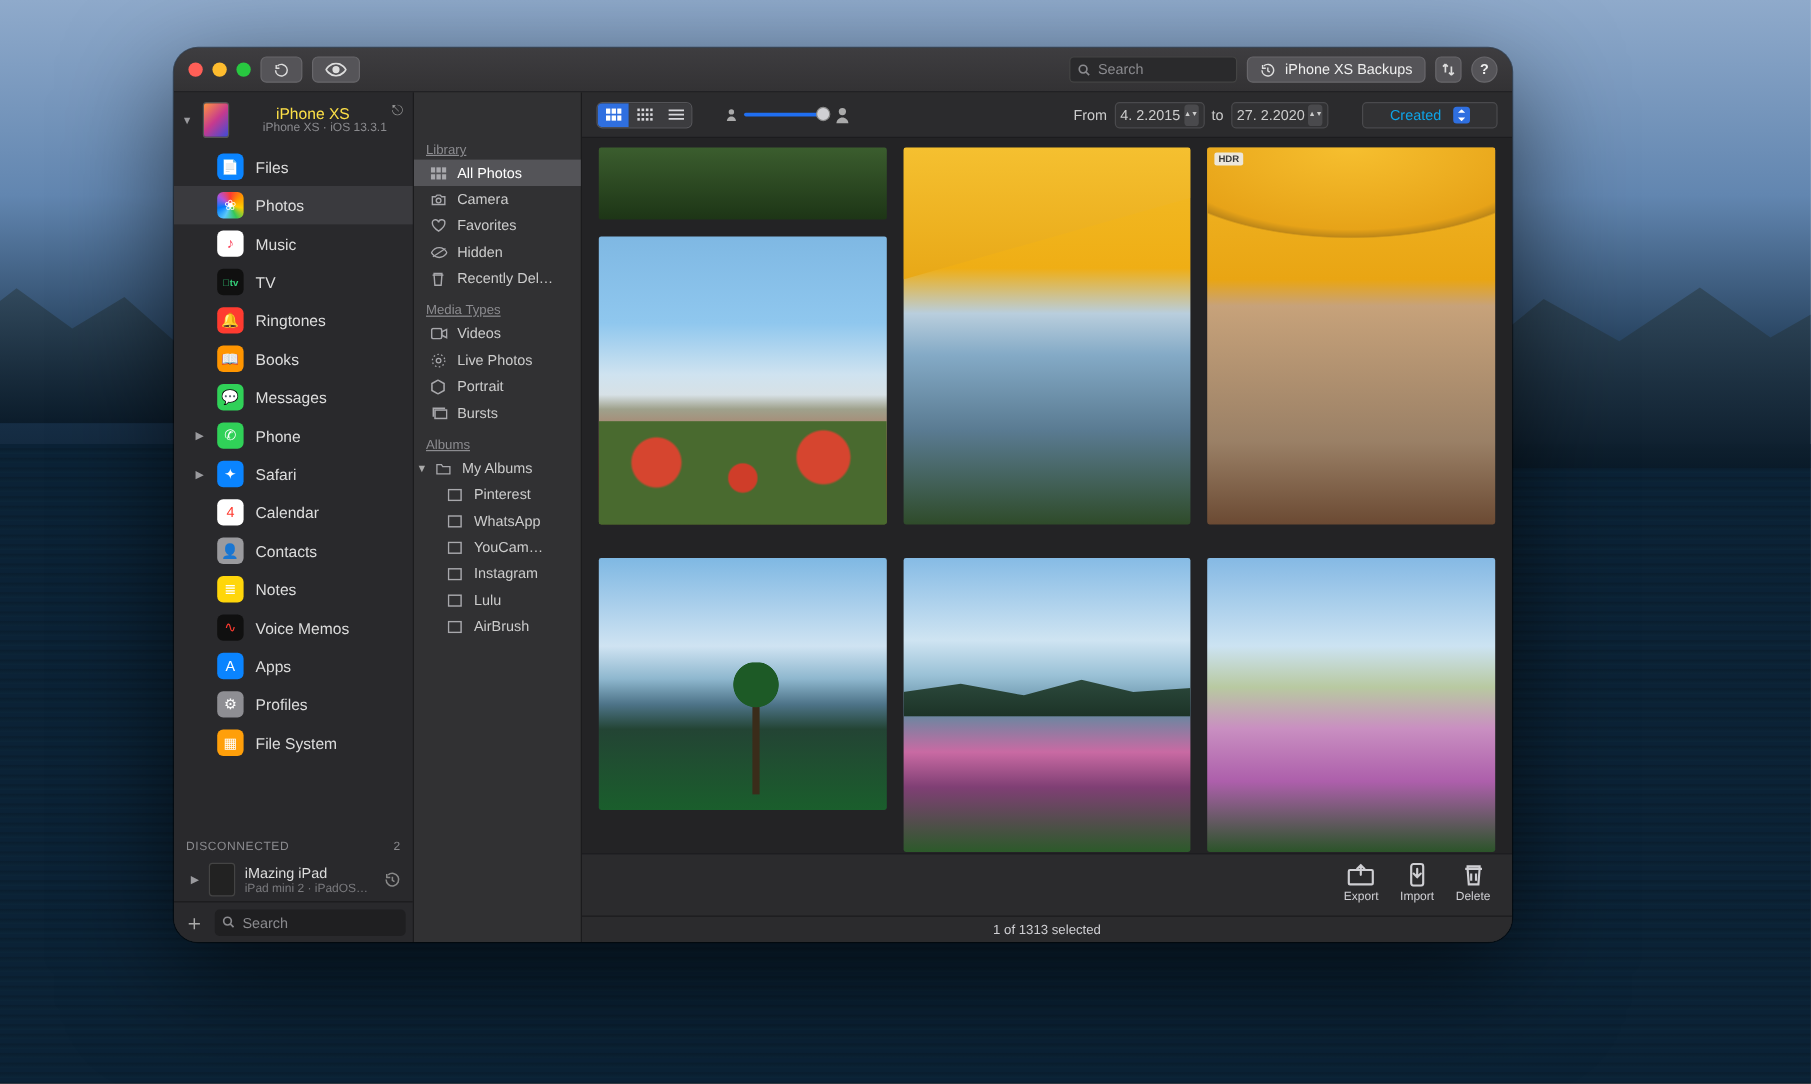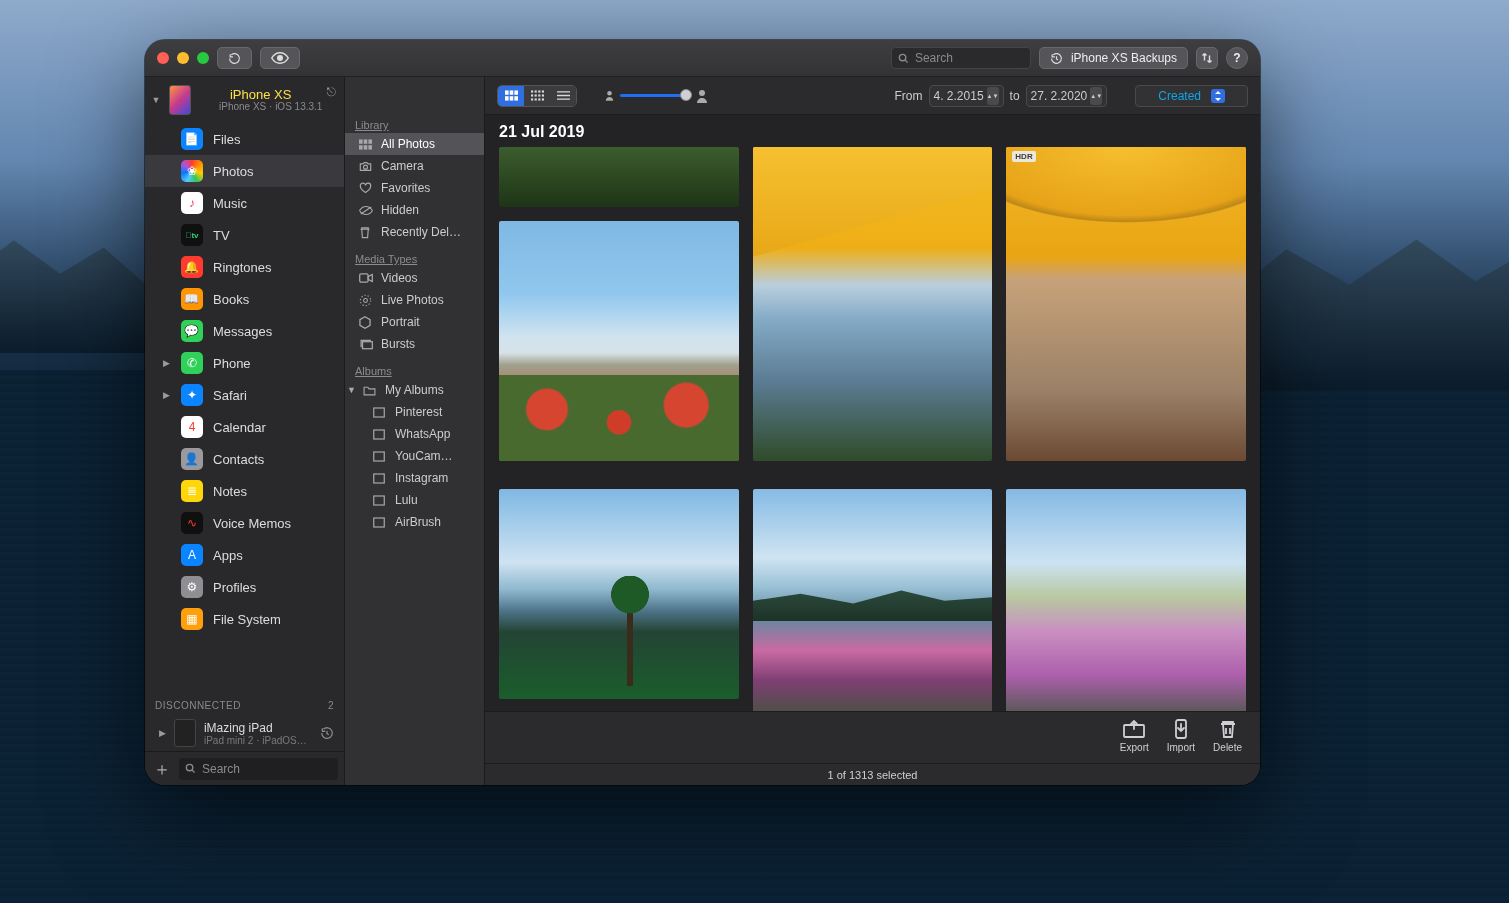--- a/index.html
+++ b/index.html
@@ -465,21 +465,20 @@
           <span>Created</span>
           <div class="ar">
             <svg width="8" height="10" viewBox="0 0 8 10" fill="#fff">
                 <path d="M4 0L7 3H1zM4 10L1 7h6z"></path>
               </svg>
           </div>
         </div>
       </div>
 
       <div class="grid-wrap">
-        <div class="date-head">21 Jul 2019</div>
         <div class="grid" style="grid-template-rows: 60px 254px 245px;">
           <div class="ph a" style="grid-area: 1 / 1;"></div>
           <div class="ph c" style="grid-area: 1 / 2 / span 2; margin-top: 0px; align-self: start; height: 314px;">
               <div class="yellow-tri"></div>
             </div>
           <div class="ph d" style="grid-area: 1 / 3 / span 2; height: 314px;">
               <div class="umb"></div>
               <span class="hdr">HDR</span>
             </div>
           <div class="ph b" style="grid-area: 2 / 1;">

